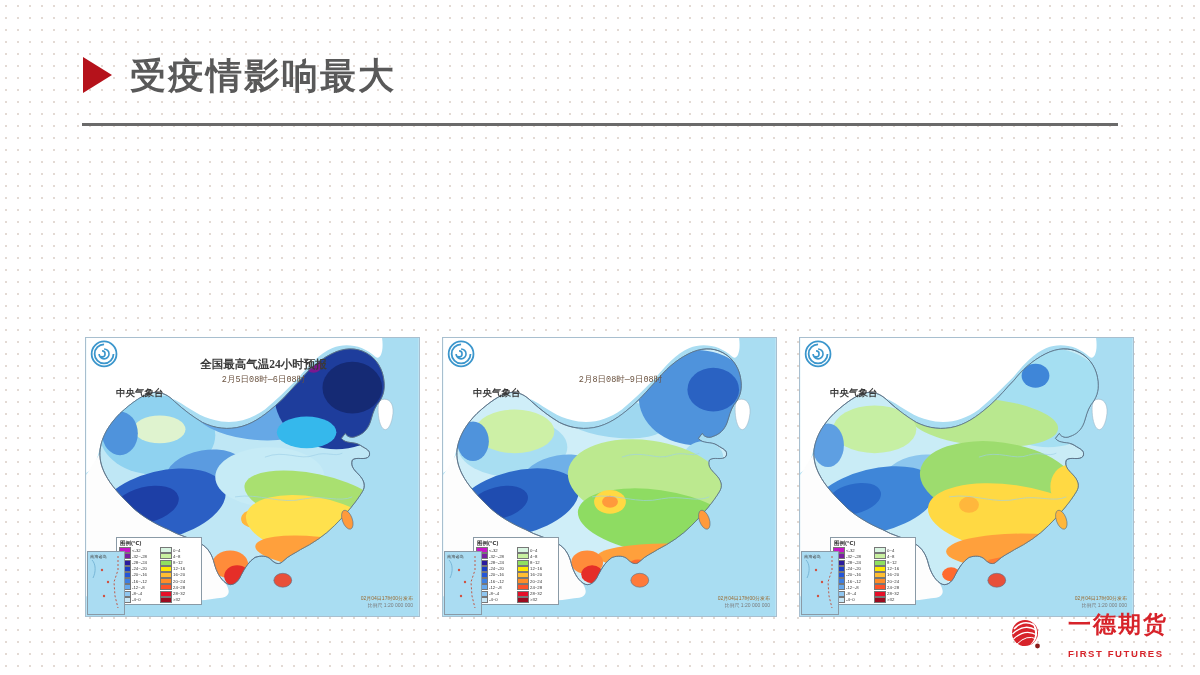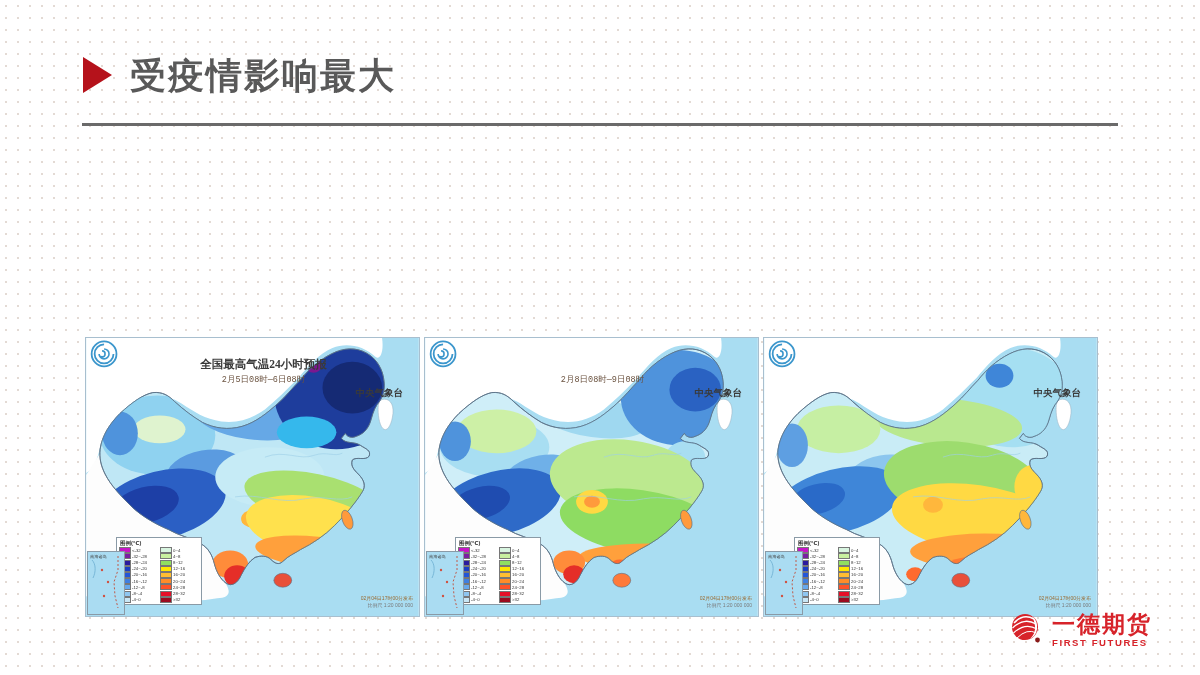--- a/index.html
+++ b/index.html
@@ -28,33 +28,33 @@
     position:absolute;left:82px;right:82px;top:123px;height:2.5px;background:#6a6a6a;
   }
   
   .body-text{
     position:absolute;left:85px;top:150px;width:1032px;
     font-family:"Liberation Serif","DejaVu Serif",serif;
     font-size:28px;line-height:45px;color:#222222;
     text-align:justify;letter-spacing:0.5px;
   }
   
-  .maps-row{position:absolute;left:85px;top:337px;display:flex;gap:4px;}
+  .maps-row{position:absolute;left:85px;top:337px;display:flex;gap:22px;}
   .wmap{
     position:relative;width:335px;height:280px;background:#ffffff;
     border:1px solid #a8bfcf;box-sizing:border-box;flex:0 0 auto;
   }
   .wmap svg.mapart{position:absolute;left:0;top:0;}
   .map-title{position:absolute;left:30px;right:8px;top:19px;text-align:center;
     font-family:"Liberation Serif","DejaVu Serif",serif;
     font-size:11.5px;font-weight:700;color:#3a3a3a;}
   .map-period{position:absolute;left:30px;right:8px;top:36px;text-align:center;
     font-family:Liberation Mono, monospace;
     font-size:8.5px;color:#6b5340;}
-  .map-agency{position:absolute;left:30px;right:16px;top:49px;text-align:right;
+  .map-agency{position:absolute;left:30px;right:8px;top:49px;text-align:left;
     font-family:Liberation Mono, monospace;
     font-size:9.5px;font-weight:700;color:#3a3a3a;}
   .map-issue{position:absolute;right:6px;bottom:15px;font-size:5px;color:#9a6a30;text-align:right;}
   .map-scale{position:absolute;right:6px;bottom:8px;font-size:5px;color:#7a7a7a;text-align:right;}
   
   .map-legend{
     position:absolute;left:30px;bottom:11px;width:86px;
     background:#ffffff;border:1px solid #8a9aa6;padding:2px 3px;box-sizing:border-box;
   }
   .lg-title{font-size:5.5px;font-weight:700;color:#333;margin-bottom:1px;}
@@ -63,23 +63,23 @@
   .lg-row{display:flex;align-items:center;gap:2px;height:4.6px;}
   .lg-sw{width:10px;height:4px;display:inline-block;flex:0 0 auto;outline:0.3px solid #777;}
   .lg-lab{font-size:4.3px;color:#333;white-space:nowrap;}
   
   .map-inset{
     position:absolute;left:1px;bottom:1px;width:38px;height:64px;
     background:#aadcf2;border:1px solid #8a9aa6;box-sizing:border-box;
   }
   .inset-label{position:absolute;left:2px;top:2px;font-size:4.2px;color:#444;}
   
-  .footer-logo{position:absolute;left:1010px;top:612px;display:flex;align-items:center;gap:8px;}
+  .footer-logo{position:absolute;left:1010px;top:612px;display:flex;align-items:center;gap:24px;}
   .logo-text-cn{font-size:23px;font-weight:700;color:#d7232a;letter-spacing:2px;line-height:24px;}
-  .logo-text-en{font-size:9.5px;font-weight:700;color:#d7232a;letter-spacing:1.6px;margin-top:1px;}
+  .logo-text-en{font-size:9.5px;font-weight:700;color:#d7232a;letter-spacing:1.6px;margin-top:12px;}
 </style>
 </head>
 <body>
 
 <svg width="0" height="0" style="position:absolute">
   <defs>
     <path id="cnpath" d="M14,112 C16,98 24,86 34,76 C46,65 57,57 67,55 C77,54 83,58 89,64 C99,73 107,79 117,85 C129,91 143,93 157,89 C171,85 183,75 193,66 C201,59 207,51 215,43 C223,33 233,23 247,16 C259,10 271,9 282,15 C293,21 299,32 300,44 C301,54 298,61 293,67 C289,73 288,79 286,85 C283,93 278,97 272,99 C268,101 263,100 261,96 L257,101 C261,107 270,104 276,108 C282,112 287,113 285,119 C281,124 272,119 268,123 C266,129 270,133 274,137 C280,143 282,149 278,155 C272,165 262,177 250,189 C240,199 228,207 216,213 C210,217 204,219 198,225 C194,229 190,227 186,223 C182,219 176,219 170,221 C164,225 160,231 156,239 C153,246 147,251 141,247 C135,243 131,235 129,227 C127,219 123,211 115,207 C105,201 93,199 83,193 C69,187 55,179 45,169 C35,159 25,149 19,137 C15,129 13,121 14,112 Z"></path>
     <clipPath id="cnclip">
         <use href="#cnpath"></use>
       </clipPath>

